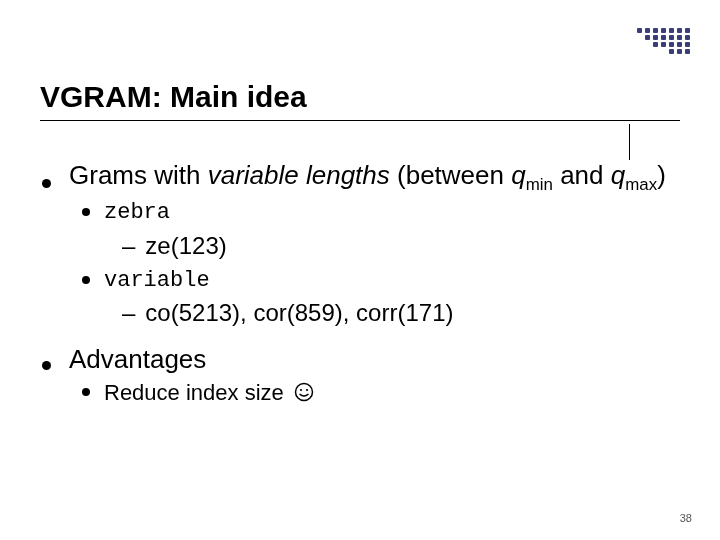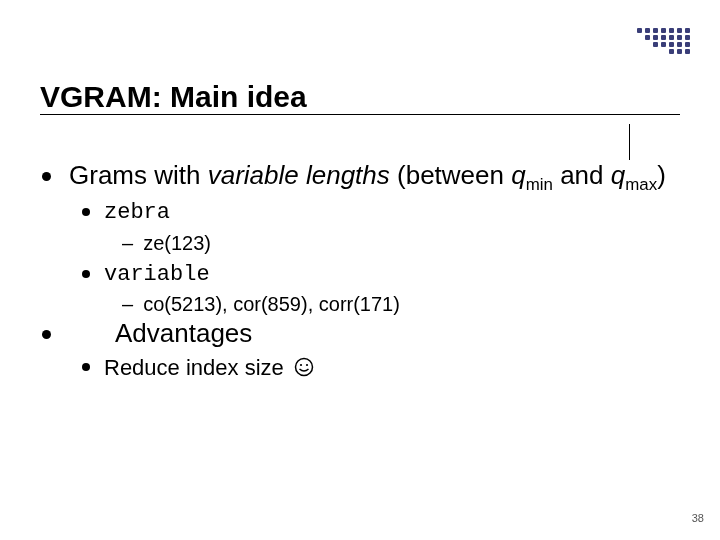--- a/index.html
+++ b/index.html
@@ -29,39 +29,41 @@
     background: #3a3e78;
     border-radius: 1px;
   }
   .title {
     position: absolute;
     top: 80px;
     left: 40px;
     right: 40px;
     font-size: 30px;
     font-weight: bold;
+    padding-bottom: 6px;
     border-bottom: 1.5px solid #000;
   }
   .vline {
     position: absolute;
     top: 124px;
     right: 90px;
     width: 1.5px;
     height: 36px;
     background: #000;
   }
   .content {
     position: absolute;
     top: 160px;
     left: 42px;
     right: 30px;
   }
   .l1 {
     display: flex;
     margin-bottom: 4px;
+    align-items: center;
   }
   .l1-text {
     font-size: 26px;
     line-height: 1.2;
   }
   .bul {
     width: 9px;
     height: 9px;
     background: #000;
     border-radius: 50%;
@@ -83,32 +85,32 @@
     margin-left: 40px;
     margin-top: 4px;
   }
   .l2-text {
     font-size: 22px;
     line-height: 1.25;
   }
   .l3 {
     margin-left: 80px;
     margin-top: 2px;
-    font-size: 20px;
+    font-size: 24px;
     line-height: 1.4;
   }
   .dash { margin-right: 10px; }
   .mono { font-family: "Courier New", Courier, monospace; }
   .italic { font-style: italic; }
   sub { font-size: 0.65em; vertical-align: sub; }
   .adv-block .l2 { margin-top: 4px; }
   .pagenum {
     position: absolute;
     bottom: 16px;
-    right: 16px;
+    right: 28px;
     font-size: 11px;
     color: #555;
   }
   .smile { display: inline-block; transform: translateY(2px); margin-left: 4px; }
 </style>
 </head>
 <body>
 
 <div class="deco">
   <div class="deco-row">
@@ -155,21 +157,21 @@
         <span class="bul2"></span>
         <div class="l2-text mono">zebra</div>
       </div>
       <div class="l3"><span class="dash">–</span>ze(123)</div>
       <div class="l2">
         <span class="bul2"></span>
         <div class="l2-text mono">variable</div>
       </div>
       <div class="l3"><span class="dash">–</span>co(5213), cor(859), corr(171)</div>
     </div>
-    <div class="l1" style="margin-top: 0; gap: 46px;">
+    <div class="l1" style="margin-top: 14px;">
       <span class="bul"></span>
       <div class="l1-text">Advantages</div>
     </div>
     <div class="adv-block">
       <div class="l2">
         <span class="bul2"></span>
         <div class="l2-text">Reduce index size <svg class="smile" width="20" height="20" viewBox="0 0 20 20">
             <circle cx="10" cy="10" r="8.5" fill="none" stroke="#000" stroke-width="1.5"></circle>
             <circle cx="7" cy="8" r="1.1" fill="#000"></circle>
             <circle cx="13" cy="8" r="1.1" fill="#000"></circle>

